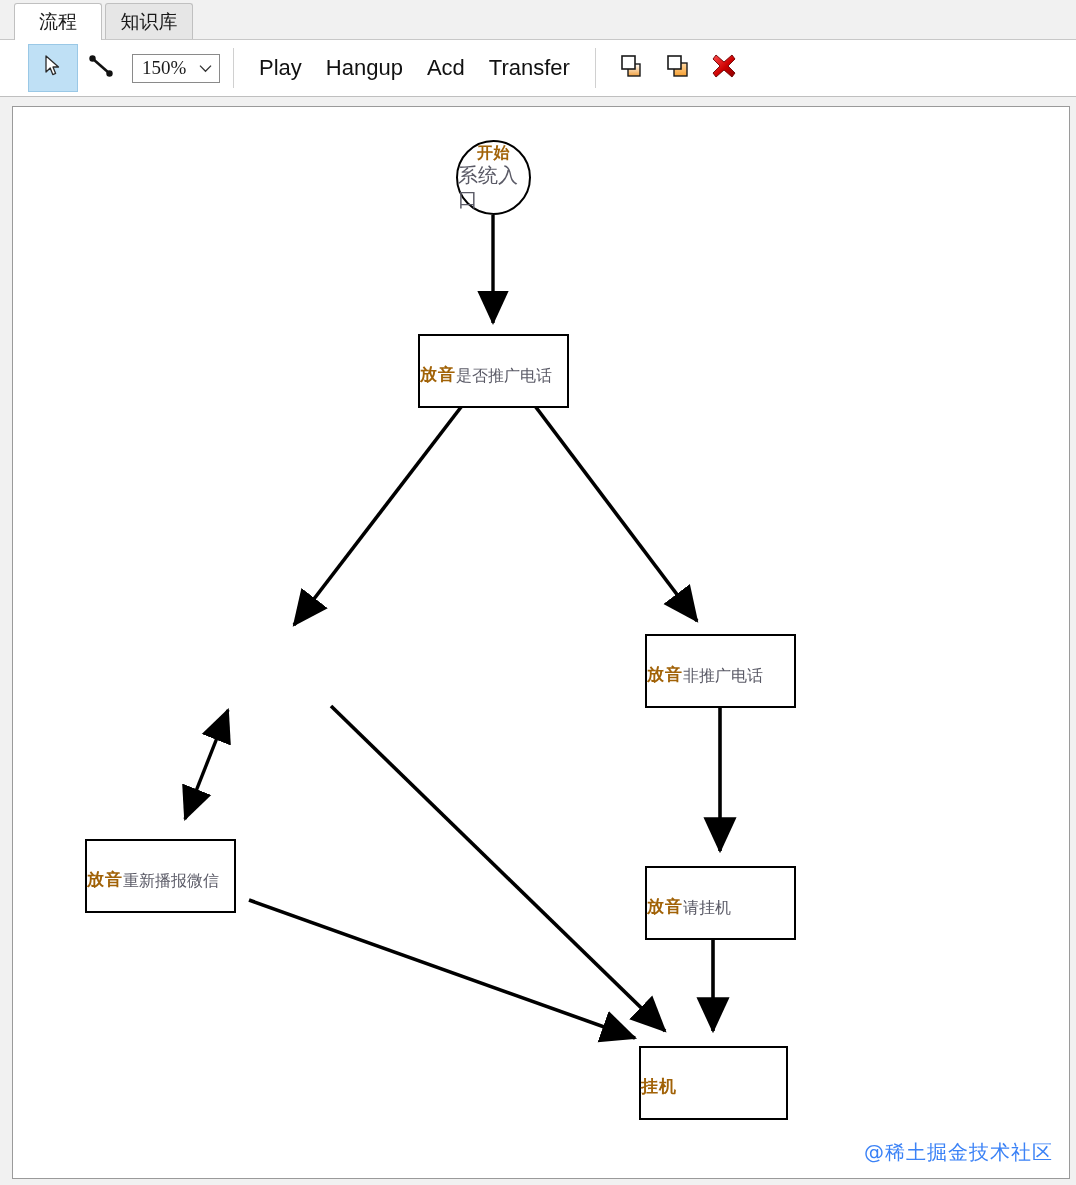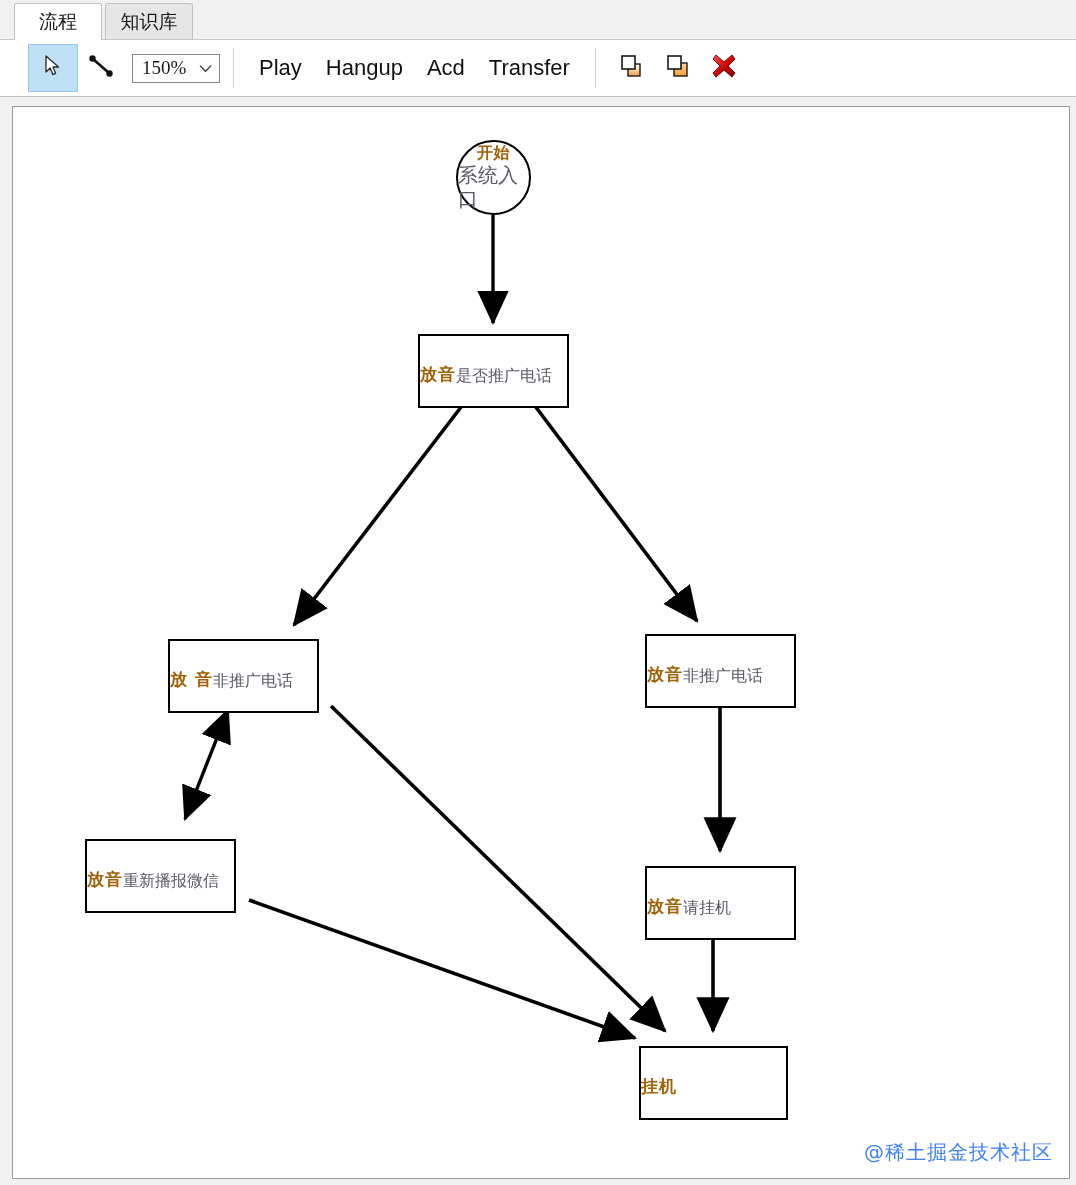--- a/index.html
+++ b/index.html
@@ -343,24 +343,20 @@
       <div class="node-circle" style="left:443px; top:33px; width:75px; height:75px;">
         <div class="node-title">开始</div>
         <div class="node-sub">系统入口</div>
       </div>
 
       <div class="node-box" style="left:405px; top:227px; width:151px; height:74px;">
         <div class="node-title">放音</div>
         <div class="node-sub">是否推广电话</div>
       </div>
 
-      <div class="node-box" style="left:155px; top:532px; width:151px; height:74px;">
-        <div class="node-title">放 音</div>
-        <div class="node-sub">非推广电话</div>
-      </div>
 
       <div class="node-box" style="left:632px; top:527px; width:151px; height:74px;">
         <div class="node-title">放音</div>
         <div class="node-sub">非推广电话</div>
       </div>
 
       <div class="node-box" style="left:72px; top:732px; width:151px; height:74px;">
         <div class="node-title">放音</div>
         <div class="node-sub">重新播报微信</div>
       </div>

